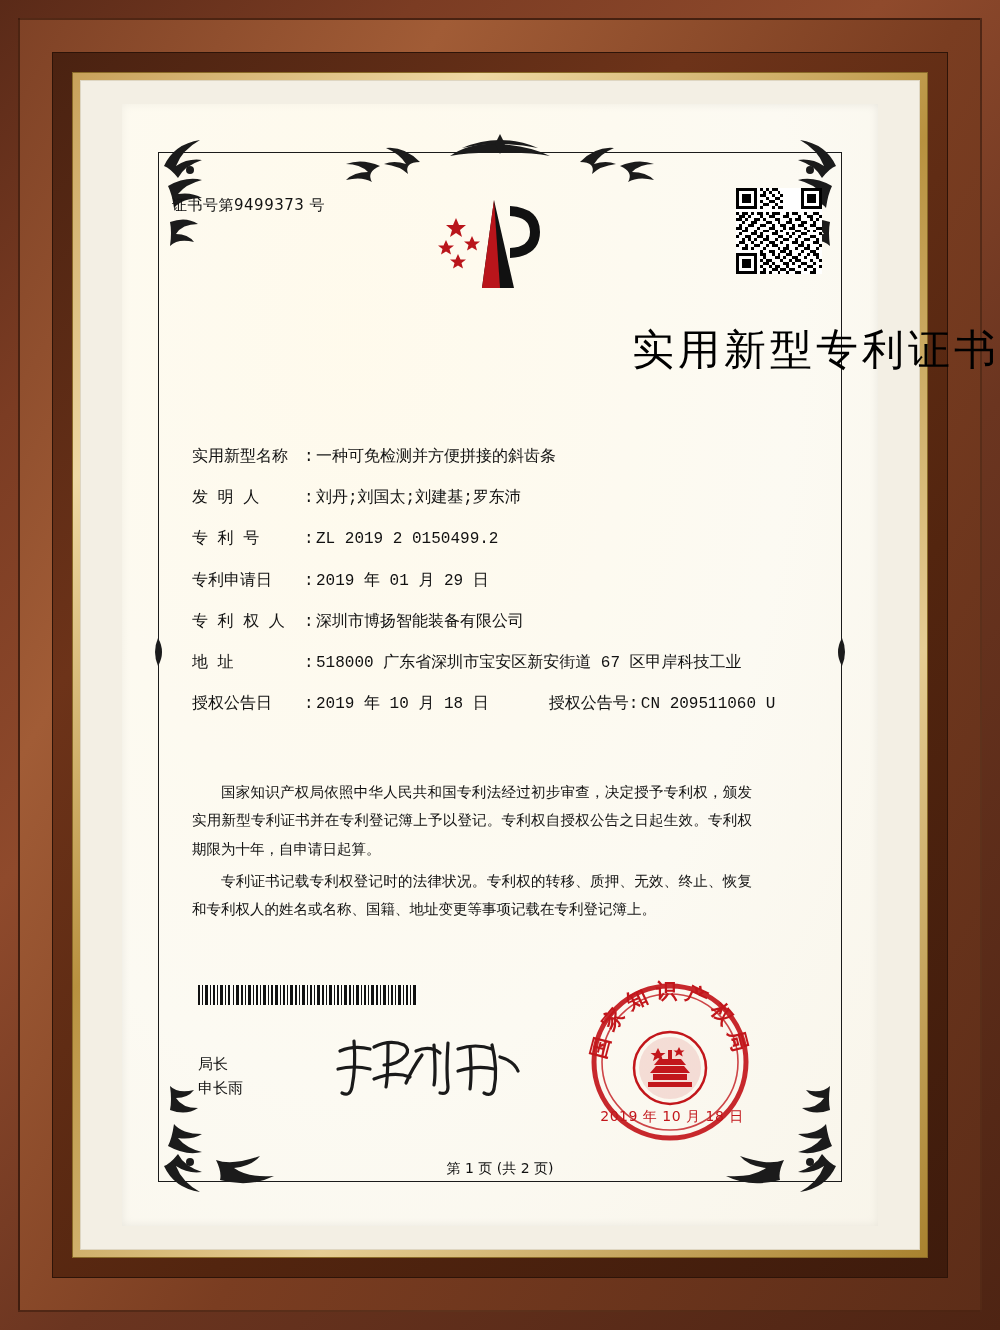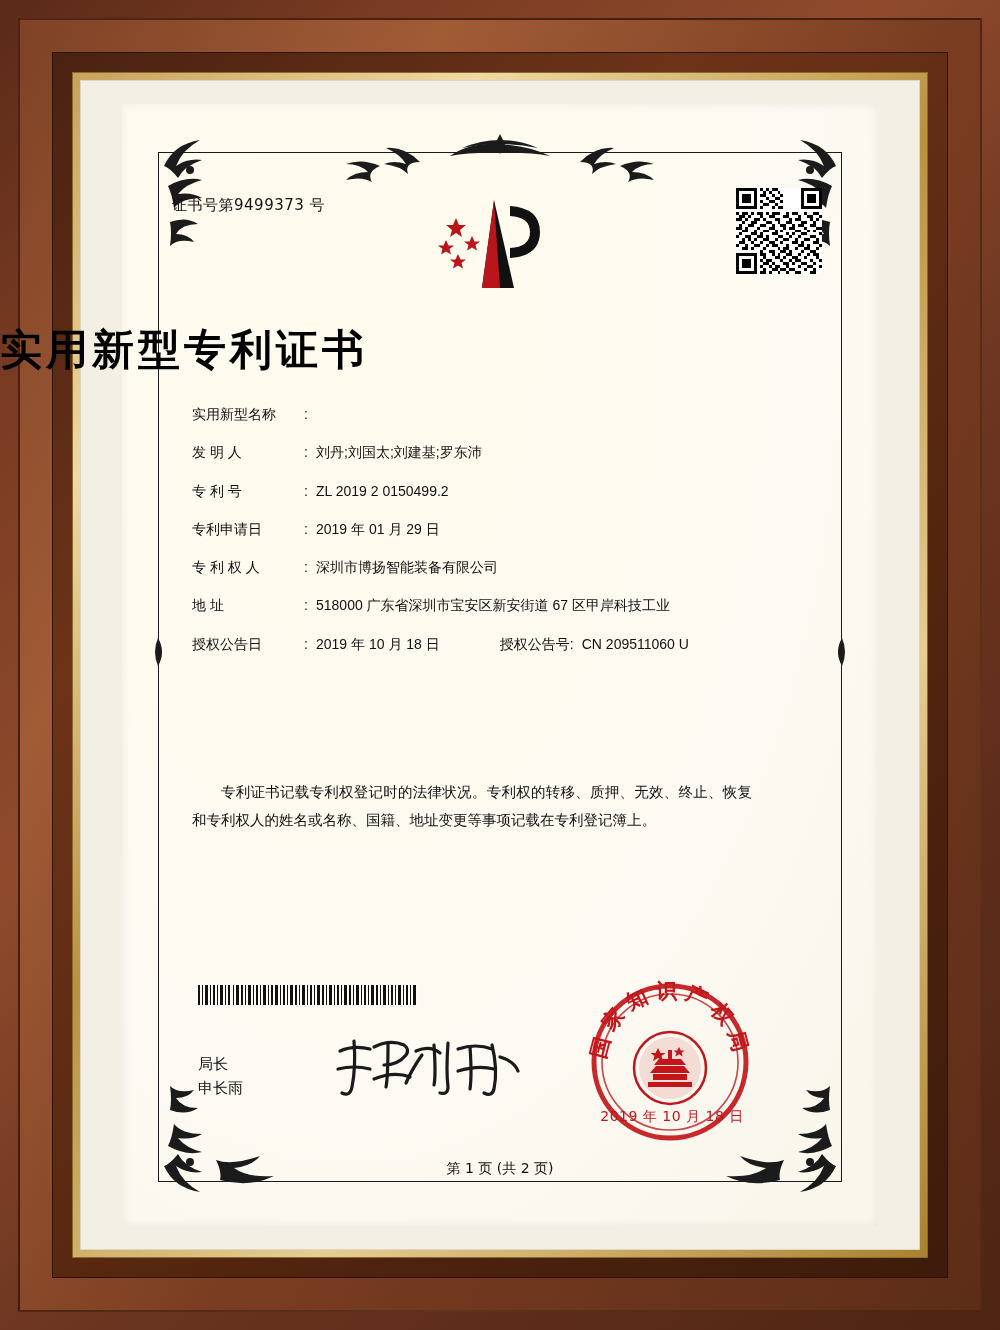--- a/index.html
+++ b/index.html
@@ -107,35 +107,35 @@
   .qr {
     position: absolute;
     left: 736px; top: 188px;
     width: 86px; height: 86px;
   }
 
   
   .title {
     position: absolute;
     left: 0; right: 0; top: 322px;
-    text-align: left;
+    text-align: right;
     font-family: "DejaVu Sans", sans-serif;
     font-size: 42px;
-    font-weight: bold;
+    font-weight: normal;
     letter-spacing: 4px;
     color: #000;
   }
 
   
   .fields {
     position: absolute;
-    left: 192px; top: 404px;
+    left: 192px; top: 446px;
     width: 620px;
-    font-family: Liberation Sans, sans-serif;
-    font-size: 14px;
+    font-family: Liberation Mono, monospace;
+    font-size: 16px;
     color: #111;
   }
   .field-row {
     display: flex;
     align-items: flex-start;
     margin-bottom: 18px;
     line-height: 1.45;
   }
   .field-label {
     width: 112px;
@@ -488,20 +488,21 @@
     </g>
   </svg>
 
   <div class="title">实用新型专利证书</div>
 
   <div class="fields">
 
     <div class="field-row">
       <div class="field-label">实用新型名称</div>
       <div class="field-colon">:</div>
+      <div class="field-value">一种可免检测并方便拼接的斜齿条</div>
     </div>
 
     <div class="field-row">
       <div class="field-label spread">发 明 人</div>
       <div class="field-colon">:</div>
       <div class="field-value">刘丹;刘国太;刘建基;罗东沛</div>
     </div>
 
     <div class="field-row">
       <div class="field-label spread">专 利 号</div>
@@ -538,20 +539,21 @@
       <div class="seg2">
         <div class="field-label">授权公告号</div>
         <div class="field-colon">:</div>
         <div>CN 209511060 U</div>
       </div>
     </div>
 
   </div>
 
   <div class="paras">
+    <p>国家知识产权局依照中华人民共和国专利法经过初步审查，决定授予专利权，颁发实用新型专利证书并在专利登记簿上予以登记。专利权自授权公告之日起生效。专利权期限为十年，自申请日起算。</p>
     <p>专利证书记载专利权登记时的法律状况。专利权的转移、质押、无效、终止、恢复和专利权人的姓名或名称、国籍、地址变更等事项记载在专利登记簿上。</p>
   </div>
 
   <svg class="barcode" viewBox="0 0 220 20" shape-rendering="crispEdges">
     <rect width="220" height="20" fill="#fdfcf7"></rect>
     <g fill="#111">
       <rect x="0" y="0" width="2" height="20"></rect>
         <rect x="4" y="0" width="1" height="20"></rect>
         <rect x="7" y="0" width="3" height="20"></rect>
       <rect x="12" y="0" width="1" height="20"></rect>

